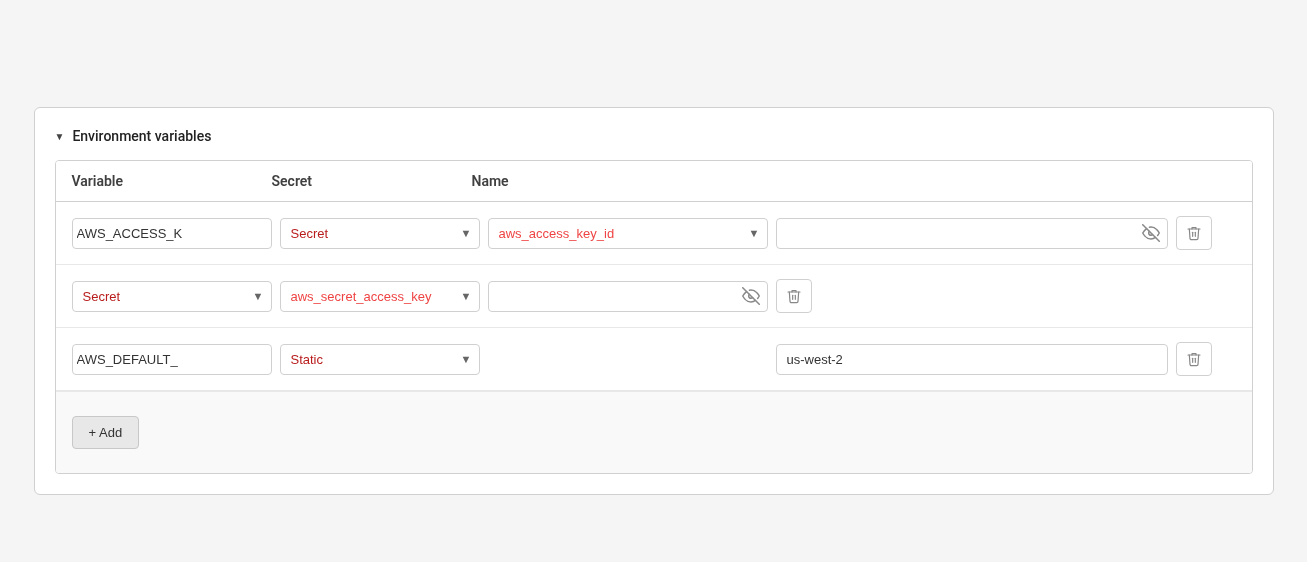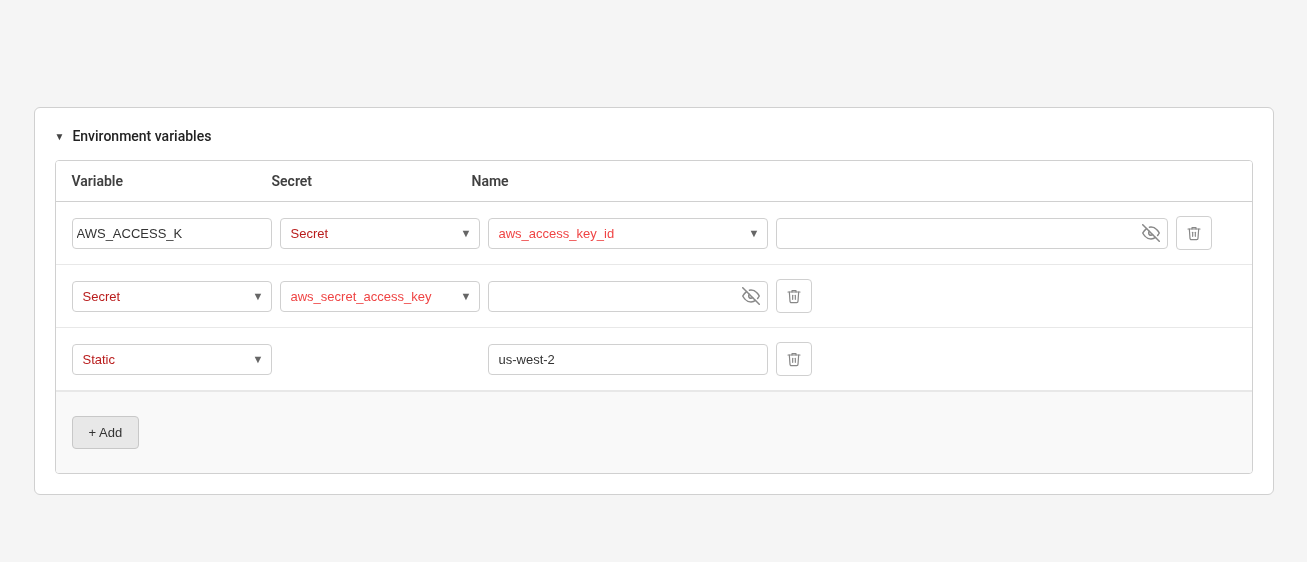--- a/index.html
+++ b/index.html
@@ -341,20 +341,23 @@
               <path d="M10 11v6"></path>
               <path d="M14 11v6"></path>
               <path d="M9 6V4h6v2"></path>
             </svg>
           </button>
         </div>
       </div>
 
       <div class="table-row">
         <div class="row-cell">
+          <input class="text-input" type="text" value="AWS_DEFAULT_" style="">
+        </div>
+        <div class="row-cell">
           <div class="select-wrapper">
             <select class="select-input">
               <option>Secret</option>
               <option selected="">Static</option>
               <option>Parameter</option>
             </select>
             <span class="select-arrow">▼</span>
           </div>
         </div>
         <div class="row-cell">

